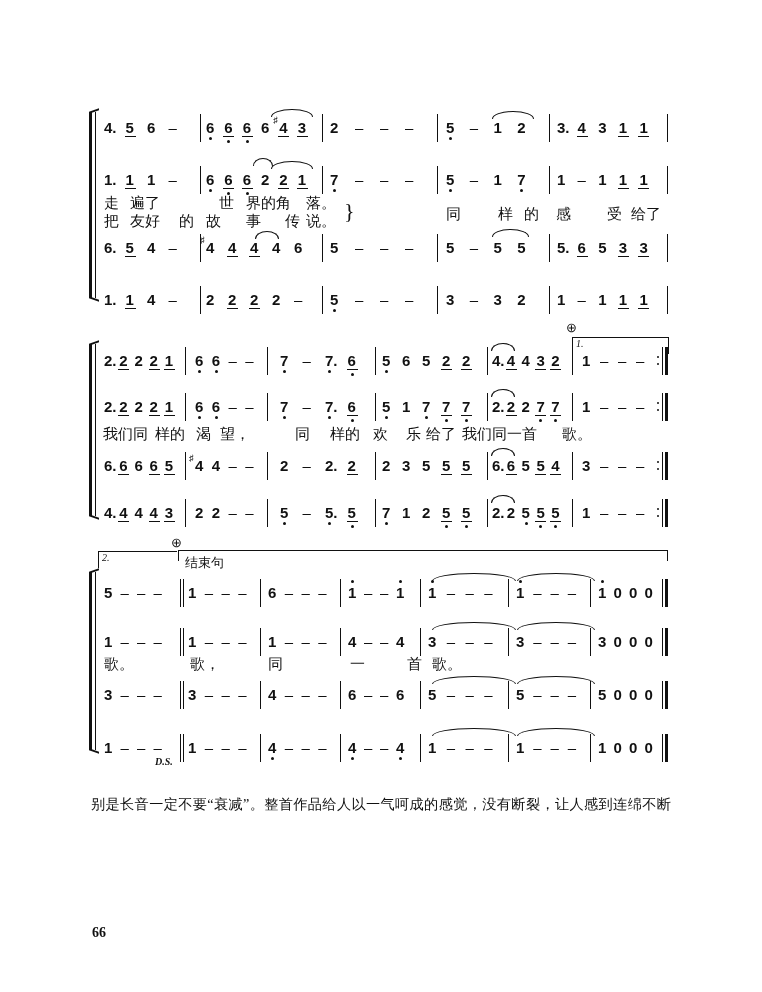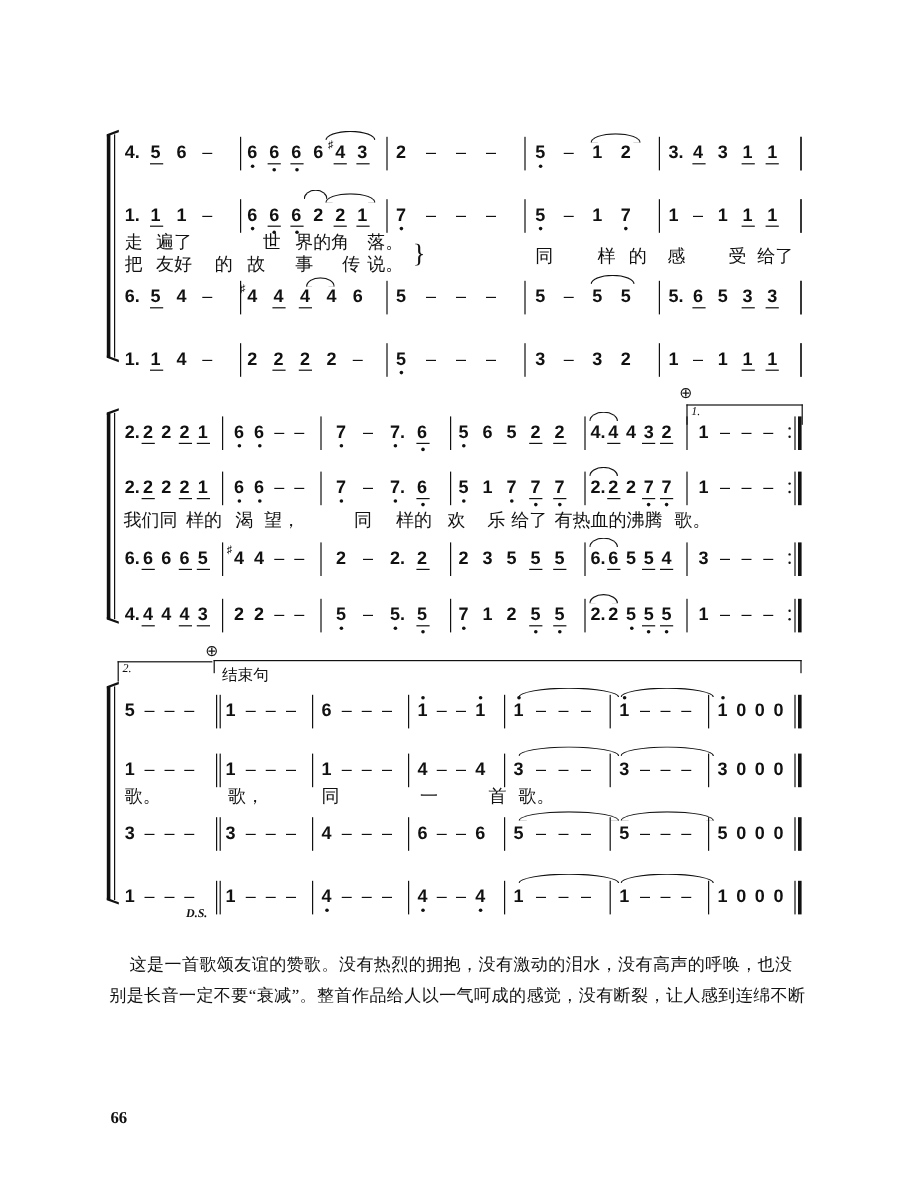--- a/index.html
+++ b/index.html
@@ -589,36 +589,35 @@
     <div class="lyric" style="left: 631px; top: 205px;">给了</div>
     <div class="lyric" style="left: 103px; top: 425px;">我们同</div>
     <div class="lyric" style="left: 155px; top: 425px;">样的</div>
     <div class="lyric" style="left: 196px; top: 425px;">渴</div>
     <div class="lyric" style="left: 220px; top: 425px;">望，</div>
     <div class="lyric" style="left: 295px; top: 425px;">同</div>
     <div class="lyric" style="left: 330px; top: 425px;">样的</div>
     <div class="lyric" style="left: 373px; top: 425px;">欢</div>
     <div class="lyric" style="left: 406px; top: 425px;">乐</div>
     <div class="lyric" style="left: 426px; top: 425px;">给了</div>
-    <div class="lyric" style="left: 462px; top: 425px;">有热血的沸腾</div>
+    <div class="lyric" style="left: 462px; top: 425px;">我们同一首</div>
     <div class="lyric" style="left: 562px; top: 425px;">歌。</div>
     <div class="lyric" style="left: 104px; top: 655px;">歌。</div>
     <div class="lyric" style="left: 190px; top: 655px;">歌，</div>
     <div class="lyric" style="left: 268px; top: 655px;">同</div>
     <div class="lyric" style="left: 350px; top: 655px;">一</div>
     <div class="lyric" style="left: 407px; top: 655px;">首</div>
     <div class="lyric" style="left: 432px; top: 655px;">歌。</div>
     <div class="volta closed" style="left: 572px; top: 337px; width: 95px;"></div>
     <div class="volta-label" style="left: 576px; top: 338px;">1.</div>
     <div class="coda" style="left: 566px; top: 321px;">⊕</div>
     <div class="volta" style="left: 98px; top: 551px; width: 78px;"></div>
     <div class="volta-label" style="left: 102px; top: 552px;">2.</div>
     <div class="volta" style="left: 178px; top: 550px; width: 488px; border-right: 1px solid rgb(17, 17, 17); height: 10px;"></div>
     <div class="coda" style="left: 171px; top: 536px;">⊕</div>
     <div class="section-label" style="left: 185px; top: 554px;">结束句</div>
     <div class="ds" style="left: 155px; top: 756px;">D.S.</div>
   </div>
 
 <div class="para">
-  <p style="text-indent:0">这是一首歌颂友谊的赞歌。没有热烈的拥抱，没有激动的泪水，没有高声的呼唤，也没</p>
   <p style="margin-left:-17px">别是长音一定不要“衰减”。整首作品给人以一气呵成的感觉，没有断裂，让人感到连绵不断</p>
 </div>
 <div class="pagenum">66</div>
 
 </body></html>

